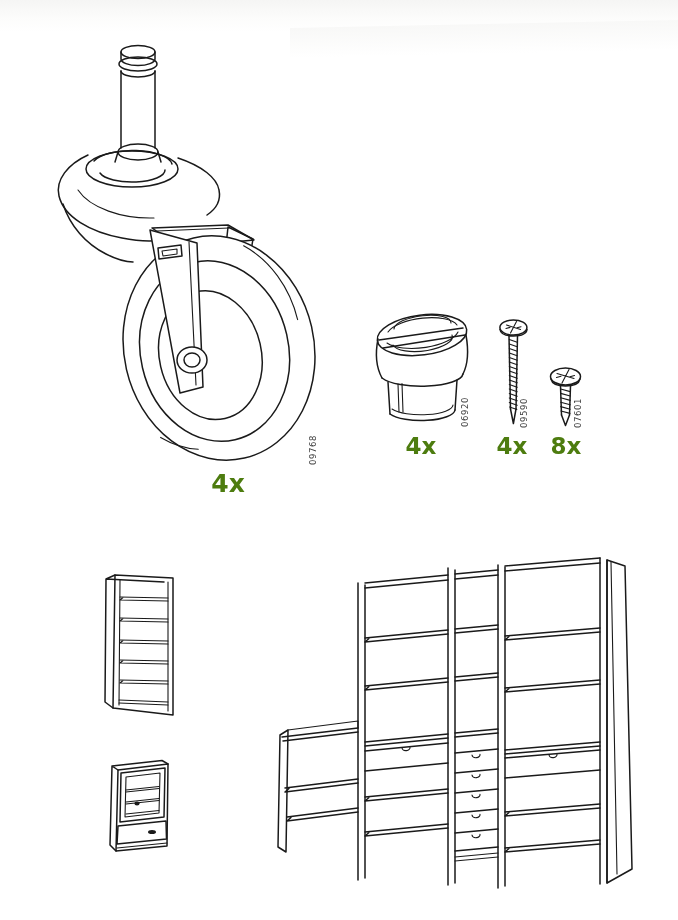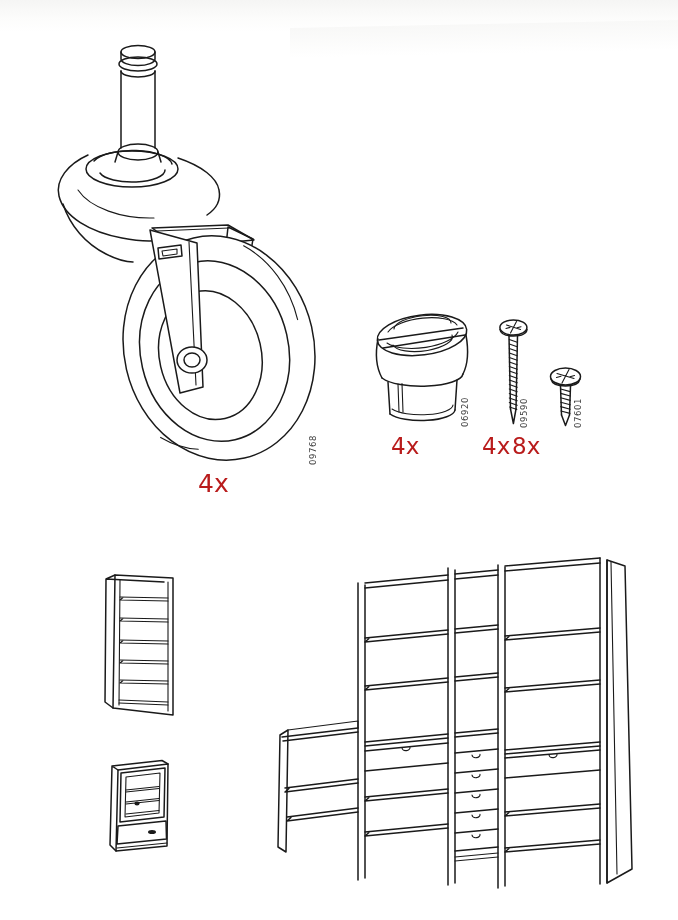--- a/index.html
+++ b/index.html
@@ -15,22 +15,22 @@
   svg *{fill:none;stroke:#1a1a1a;stroke-width:1.5;stroke-linecap:round;stroke-linejoin:round;}
   svg .fw{fill:#ffffff;}
   svg .thin{stroke-width:1.1;}
   svg .fill-dark{fill:#1a1a1a;stroke:none;}
   .pn{
     position:absolute;width:46px;height:12px;line-height:12px;text-align:center;
     font-size:8.5px;letter-spacing:0.6px;color:#3c3c3c;transform:rotate(-90deg);
     white-space:nowrap;
   }
   .qty{
-    position:absolute;width:60px;height:28px;line-height:28px;
-    font-size:23px;color:#b91c1c;
+    position:absolute;width:60px;height:28px;line-height:28px;text-align:center;
+    font-size:23px;color:#4d7c0f;font-weight:bold;
   }
   .qty.big{font-size:25px;}
 </style>
 </head>
 <body>
 
 <div class="page">
 
   <div class="scan-top"></div>
   <div class="scan-streak"></div>
@@ -119,21 +119,21 @@
   <svg style="left:546px;top:366px;" width="40" height="66" viewBox="0 0 40 66">
     <ellipse cx="19.5" cy="10.5" rx="15" ry="8.5"></ellipse>
     <path d="M5,13 C6,17.5 11,20 19.5,20 C28,20 33,17.5 34,13"></path>
     <path class="thin" d="M11,7.5 L28,12.5 M23,3.5 L16,17 M10.5,11.5 L15,10.2 M24,10.8 L28.5,9.5"></path>
     <path d="M14.5,20 L15.5,49 M24.5,20 L23.5,49"></path>
     <path class="thin" d="M14.7,23 L24.2,25.6 M14.7,27.4 L24.2,30 M14.7,31.8 L24.2,34.4
              M14.7,36.2 L24.2,38.8 M14.7,40.6 L24.2,43.2 M14.9,45 L24,47.4"></path>
     <path d="M15.5,49 L19.5,59.5 L23.5,49"></path>
   </svg>
   <div class="pn" style="left:555px;top:407px;">07601</div>
-  <div class="qty" style="left:512px;top:432px;">8x</div>
+  <div class="qty" style="left:536px;top:432px;">8x</div>
 
   <svg style="left:100px;top:566px;" width="85" height="155" viewBox="0 0 85 155">
     <path d="M15,9 L73,12 L73,149 L13,142 Z"></path>
     <path d="M6,13 L15,9 M6,13 L5,136 L13,142 M6,13 L64,16"></path>
     <path class="thin" d="M20,14 L19,139 M68,16 L68,145"></path>
     <path class="thin" d="M20,31 L68,32 M20,34 L68,35 M20,34 L23,31.5"></path>
     <path class="thin" d="M20,52 L68,53 M20,55 L68,56 M20,55 L23,52.5"></path>
     <path class="thin" d="M20,74 L68,75 M20,77 L68,78 M20,77 L23,74.5"></path>
     <path class="thin" d="M20,94 L68,95 M20,97 L68,98 M20,97 L23,94.5"></path>
     <path class="thin" d="M20,114 L68,115 M20,117 L68,118 M20,117 L23,114.5"></path>

